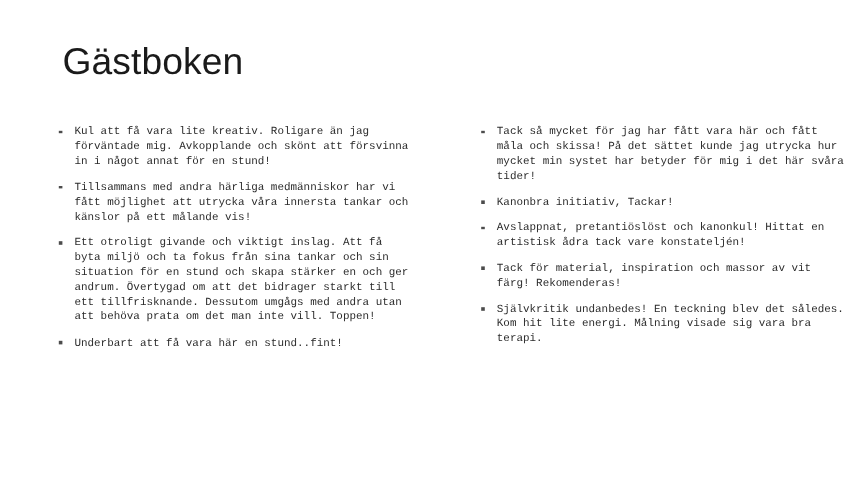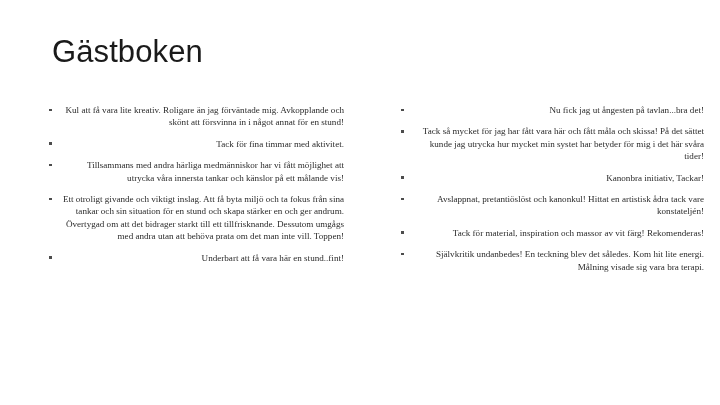--- a/index.html
+++ b/index.html
@@ -68,25 +68,25 @@
   .bullet-list {
     list-style: none;
     margin: 0;
     padding: 0;
   }
 
   .bullet-item {
     position: relative;
     padding-left: 16px;
     margin-bottom: 9px;
-    font-family: Liberation Serif, serif;
+    font-family: Liberation Mono, monospace;
     font-size: 9.1px;
     line-height: 12.4px;
     color: #2b2b2b;
-    text-align: right;
+    text-align: left;
   }
 
   .bullet-item:last-child {
     margin-bottom: 0;
   }
 
   .bullet-marker {
     position: absolute;
     left: 3px;
     top: 4.5px;
@@ -110,43 +110,35 @@
   <div class="body-columns">
 
     <div class="column column-left">
       <ul class="bullet-list">
         <li class="bullet-item">
           <span class="bullet-marker"></span>
           <span class="bullet-text">Kul att få vara lite kreativ. Roligare än jag förväntade mig. Avkopplande och skönt att försvinna in i något annat för en stund!</span>
         </li>
         <li class="bullet-item">
           <span class="bullet-marker"></span>
-          <span class="bullet-text">Tack för fina timmar med aktivitet.</span>
-        </li>
-        <li class="bullet-item">
-          <span class="bullet-marker"></span>
           <span class="bullet-text">Tillsammans med andra härliga medmänniskor har vi fått möjlighet att utrycka våra innersta tankar och känslor på ett målande vis!</span>
         </li>
         <li class="bullet-item">
           <span class="bullet-marker"></span>
           <span class="bullet-text">Ett otroligt givande och viktigt inslag. Att få byta miljö och ta fokus från sina tankar och sin situation för en stund och skapa stärker en och ger andrum. Övertygad om att det bidrager starkt till ett tillfrisknande. Dessutom umgågs med andra utan att behöva prata om det man inte vill. Toppen!</span>
         </li>
         <li class="bullet-item">
           <span class="bullet-marker"></span>
           <span class="bullet-text">Underbart att få vara här en stund..fint!</span>
         </li>
       </ul>
     </div>
 
     <div class="column column-right">
       <ul class="bullet-list">
-        <li class="bullet-item">
-          <span class="bullet-marker"></span>
-          <span class="bullet-text">Nu fick jag ut ångesten på tavlan...bra det!</span>
-        </li>
         <li class="bullet-item">
           <span class="bullet-marker"></span>
           <span class="bullet-text">Tack så mycket för jag har fått vara här och fått måla och skissa! På det sättet kunde jag utrycka hur mycket min systet har betyder för mig i det här svåra tider!</span>
         </li>
         <li class="bullet-item">
           <span class="bullet-marker"></span>
           <span class="bullet-text">Kanonbra initiativ, Tackar!</span>
         </li>
         <li class="bullet-item">
           <span class="bullet-marker"></span>

